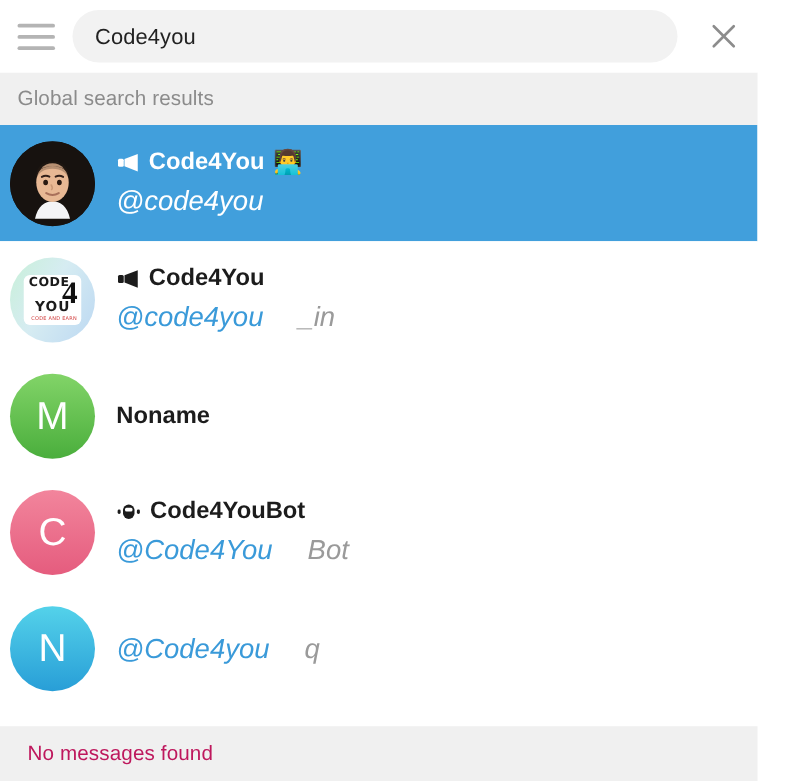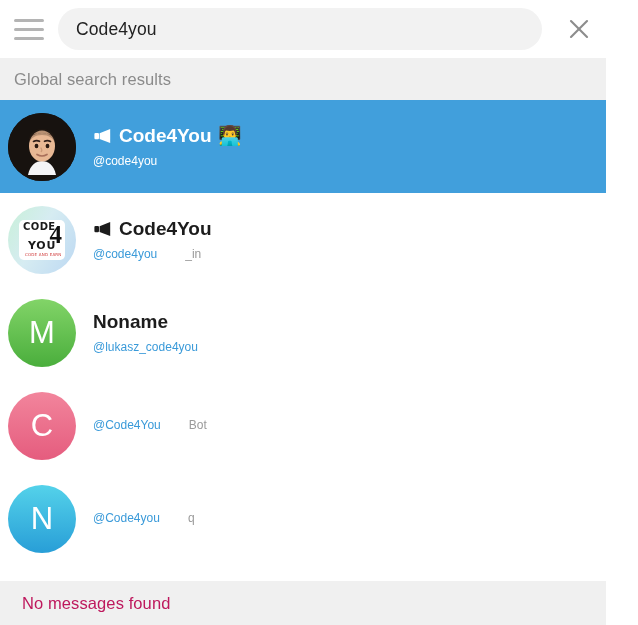--- a/index.html
+++ b/index.html
@@ -209,24 +209,25 @@
     gap: 7px;
     font-size: 19px;
     font-weight: 700;
     color: #1c1c1c;
     line-height: 1.05;
     white-space: nowrap;
   }
   .selected .row-title { color: #ffffff; font-weight: 700; }
 
   .row-username {
-    font-size: 12px;
+    font-size: 22px;
     color: #3a9ad9;
     line-height: 1.05;
     white-space: nowrap;
+    font-style: italic;
   }
   .row-username .match { color: #3a9ad9; }
   .row-username .rest  { color: #9a9a9a; margin-left: 28px; }
   .selected .row-username,
   .selected .row-username .match,
   .selected .row-username .rest { color: #ffffff; }
 
   .title-icon { display: inline-flex; align-items: center; }
   .title-icon svg { display: block; }
 
@@ -338,31 +339,39 @@
     </div>
 
     <div class="result-row">
       <div class="avatar av-green">
         <span class="avatar-letter">M</span>
       </div>
       <div class="row-text">
         <div class="row-title">
           <span>Noname</span>
         </div>
-        <div class="row-username">
-          <span class="match">@lukasz_code4you</span><span class="rest"></span>
-        </div>
       </div>
     </div>
 
     <div class="result-row">
       <div class="avatar av-pink">
         <span class="avatar-letter">C</span>
       </div>
       <div class="row-text">
+        <div class="row-title">
+          <span class="title-icon">
+            <svg width="20" height="15" viewBox="0 0 20 15" aria-hidden="true">
+              <rect x="5.4" y="1.6" width="9.2" height="11.6" rx="4.6" fill="#1c1c1c"></rect>
+              <rect x="1.1" y="5.6" width="2.4" height="3.6" rx="1.1" fill="#1c1c1c"></rect>
+              <rect x="16.5" y="5.6" width="2.4" height="3.6" rx="1.1" fill="#1c1c1c"></rect>
+              <rect x="7.0" y="4.2" width="6.0" height="3.0" rx="1.2" fill="#ffffff"></rect>
+            </svg>
+          </span>
+          <span>Code4YouBot</span>
+        </div>
         <div class="row-username">
           <span class="match">@Code4You</span><span class="rest">Bot</span>
         </div>
       </div>
     </div>
 
     <div class="result-row">
       <div class="avatar av-cyan">
         <span class="avatar-letter">N</span>
       </div>

